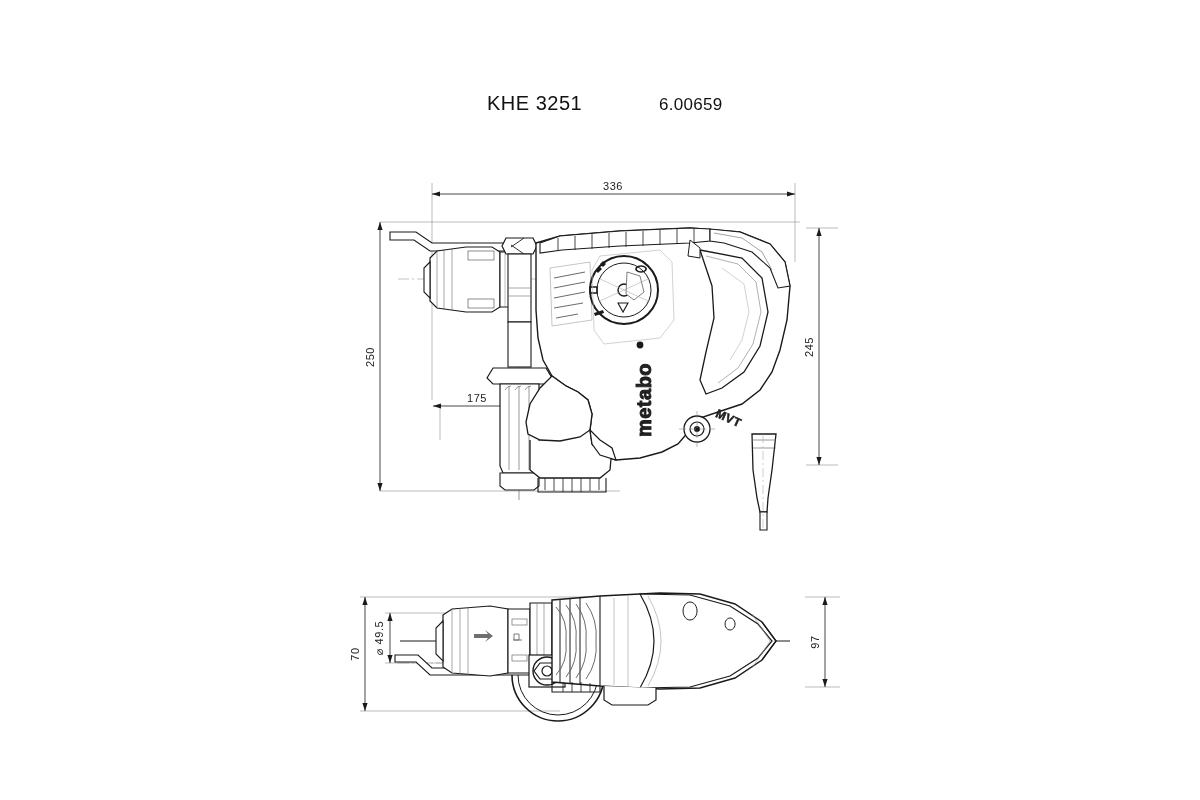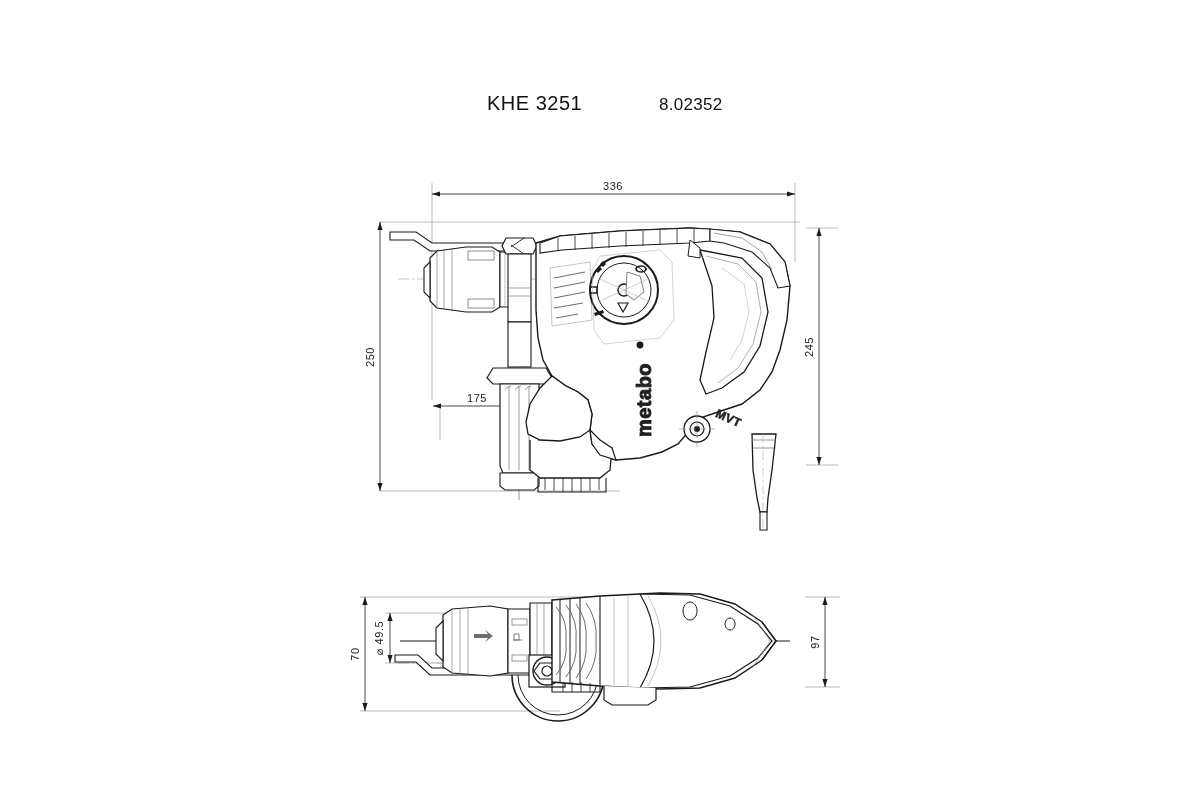--- a/index.html
+++ b/index.html
@@ -66,21 +66,21 @@
     letter-spacing: 0.6px;
   }
 </style>
 </head>
 <body>
 
 <div id="sheet">
 
   <div id="titleblock">
     <div class="title-model">KHE 3251</div>
-    <div class="title-artno">8.02352</div>
+    <div class="title-artno">6.00659</div>
   </div>
 
   <svg class="drawing" viewBox="0 0 1200 800">
     <defs>
       <marker id="ar" markerWidth="9" markerHeight="9" refX="8" refY="3" orient="auto" markerUnits="userSpaceOnUse">
         <path d="M0,0.4 L8,3 L0,5.6 z" fill="#1a1a1a"></path>
       </marker>
       <marker id="arS" markerWidth="9" markerHeight="9" refX="1" refY="3" orient="auto" markerUnits="userSpaceOnUse">
         <path d="M9,0.4 L1,3 L9,5.6 z" fill="#1a1a1a"></path>
       </marker>

